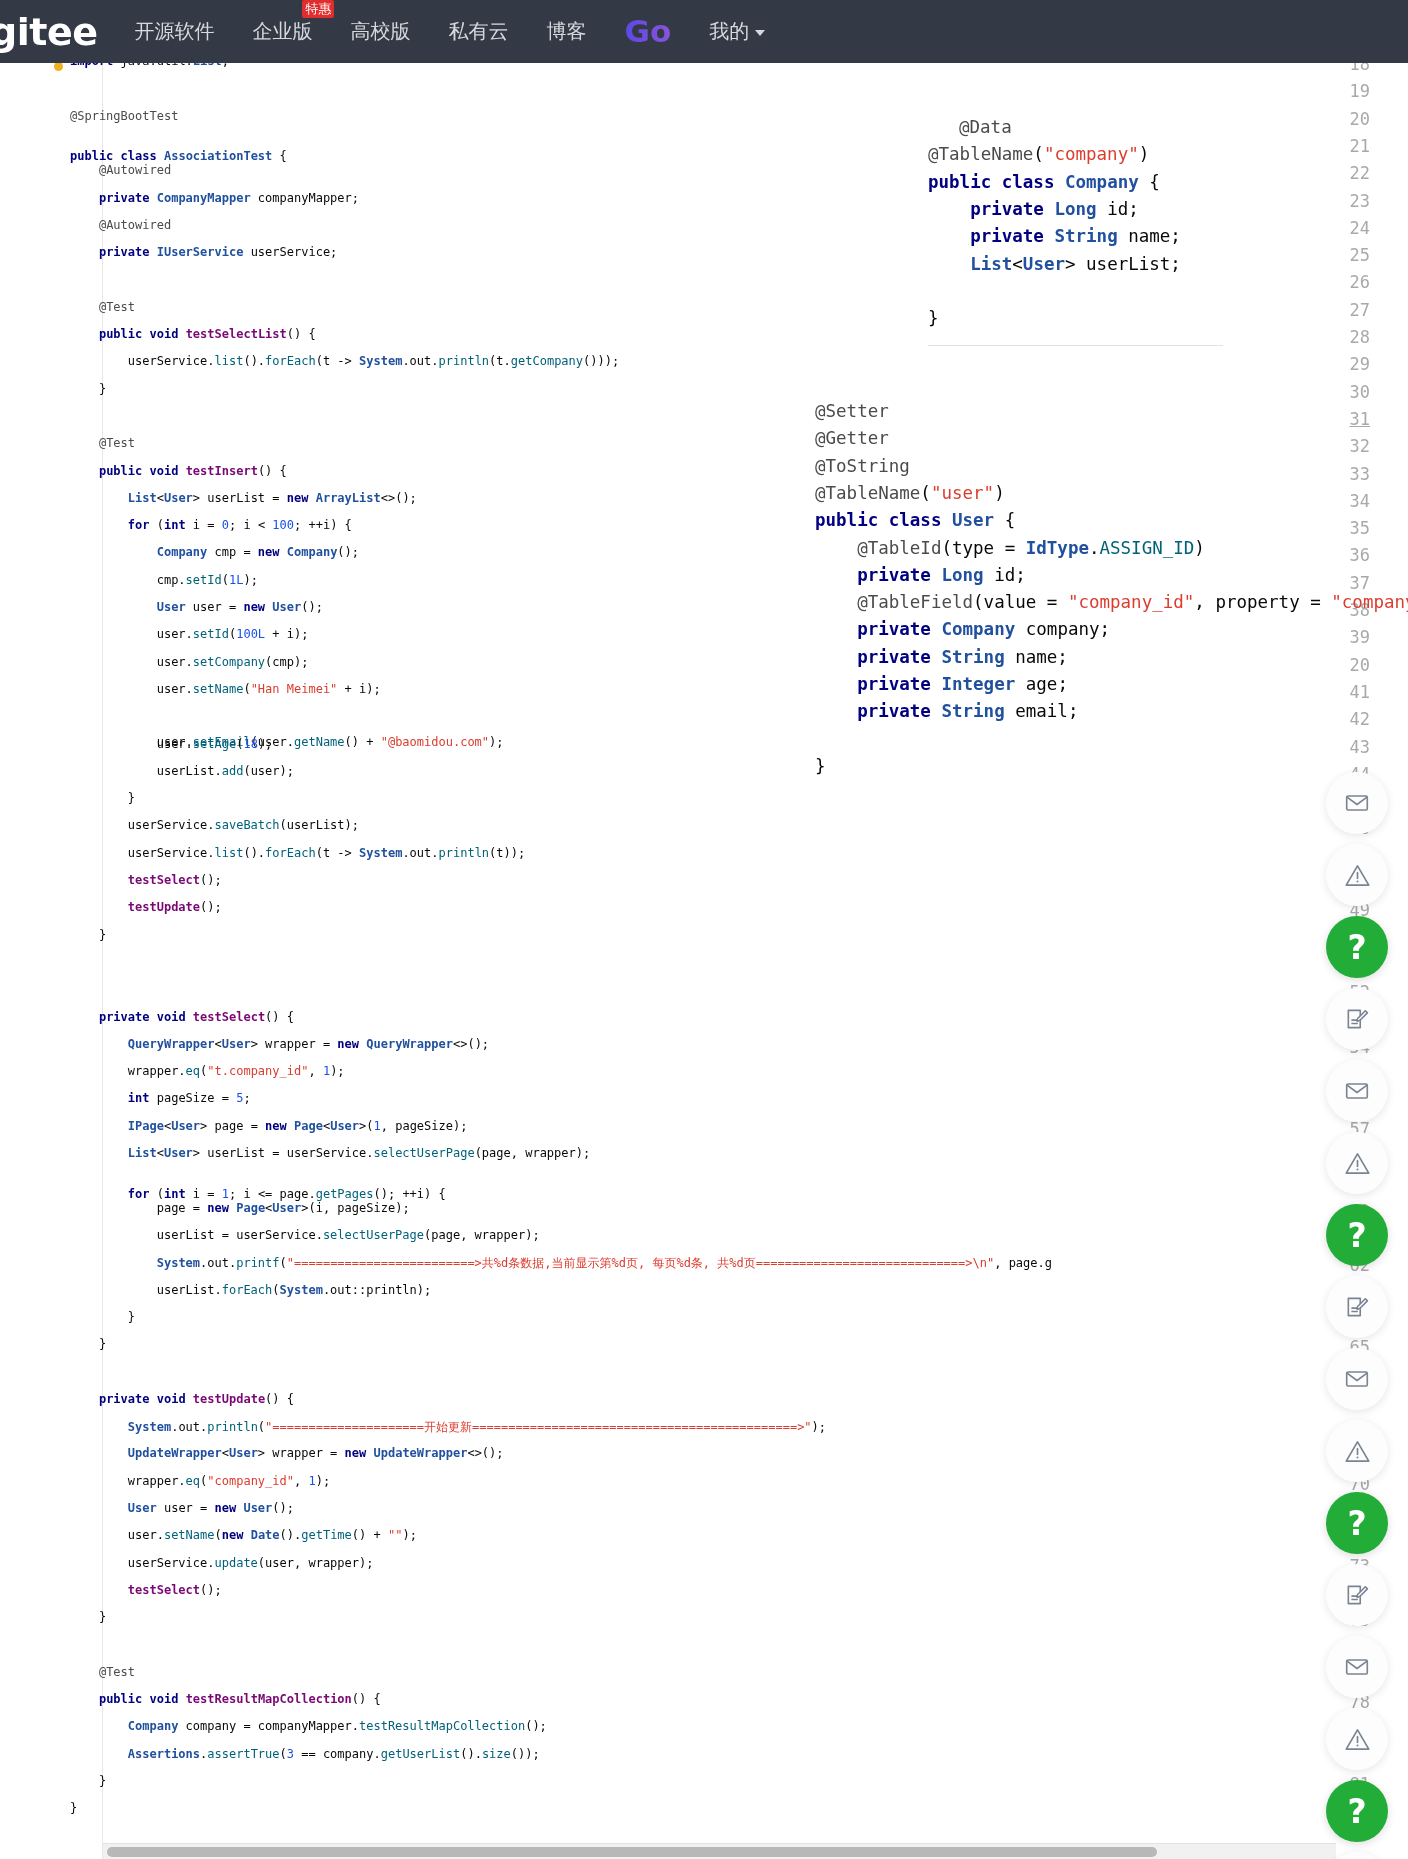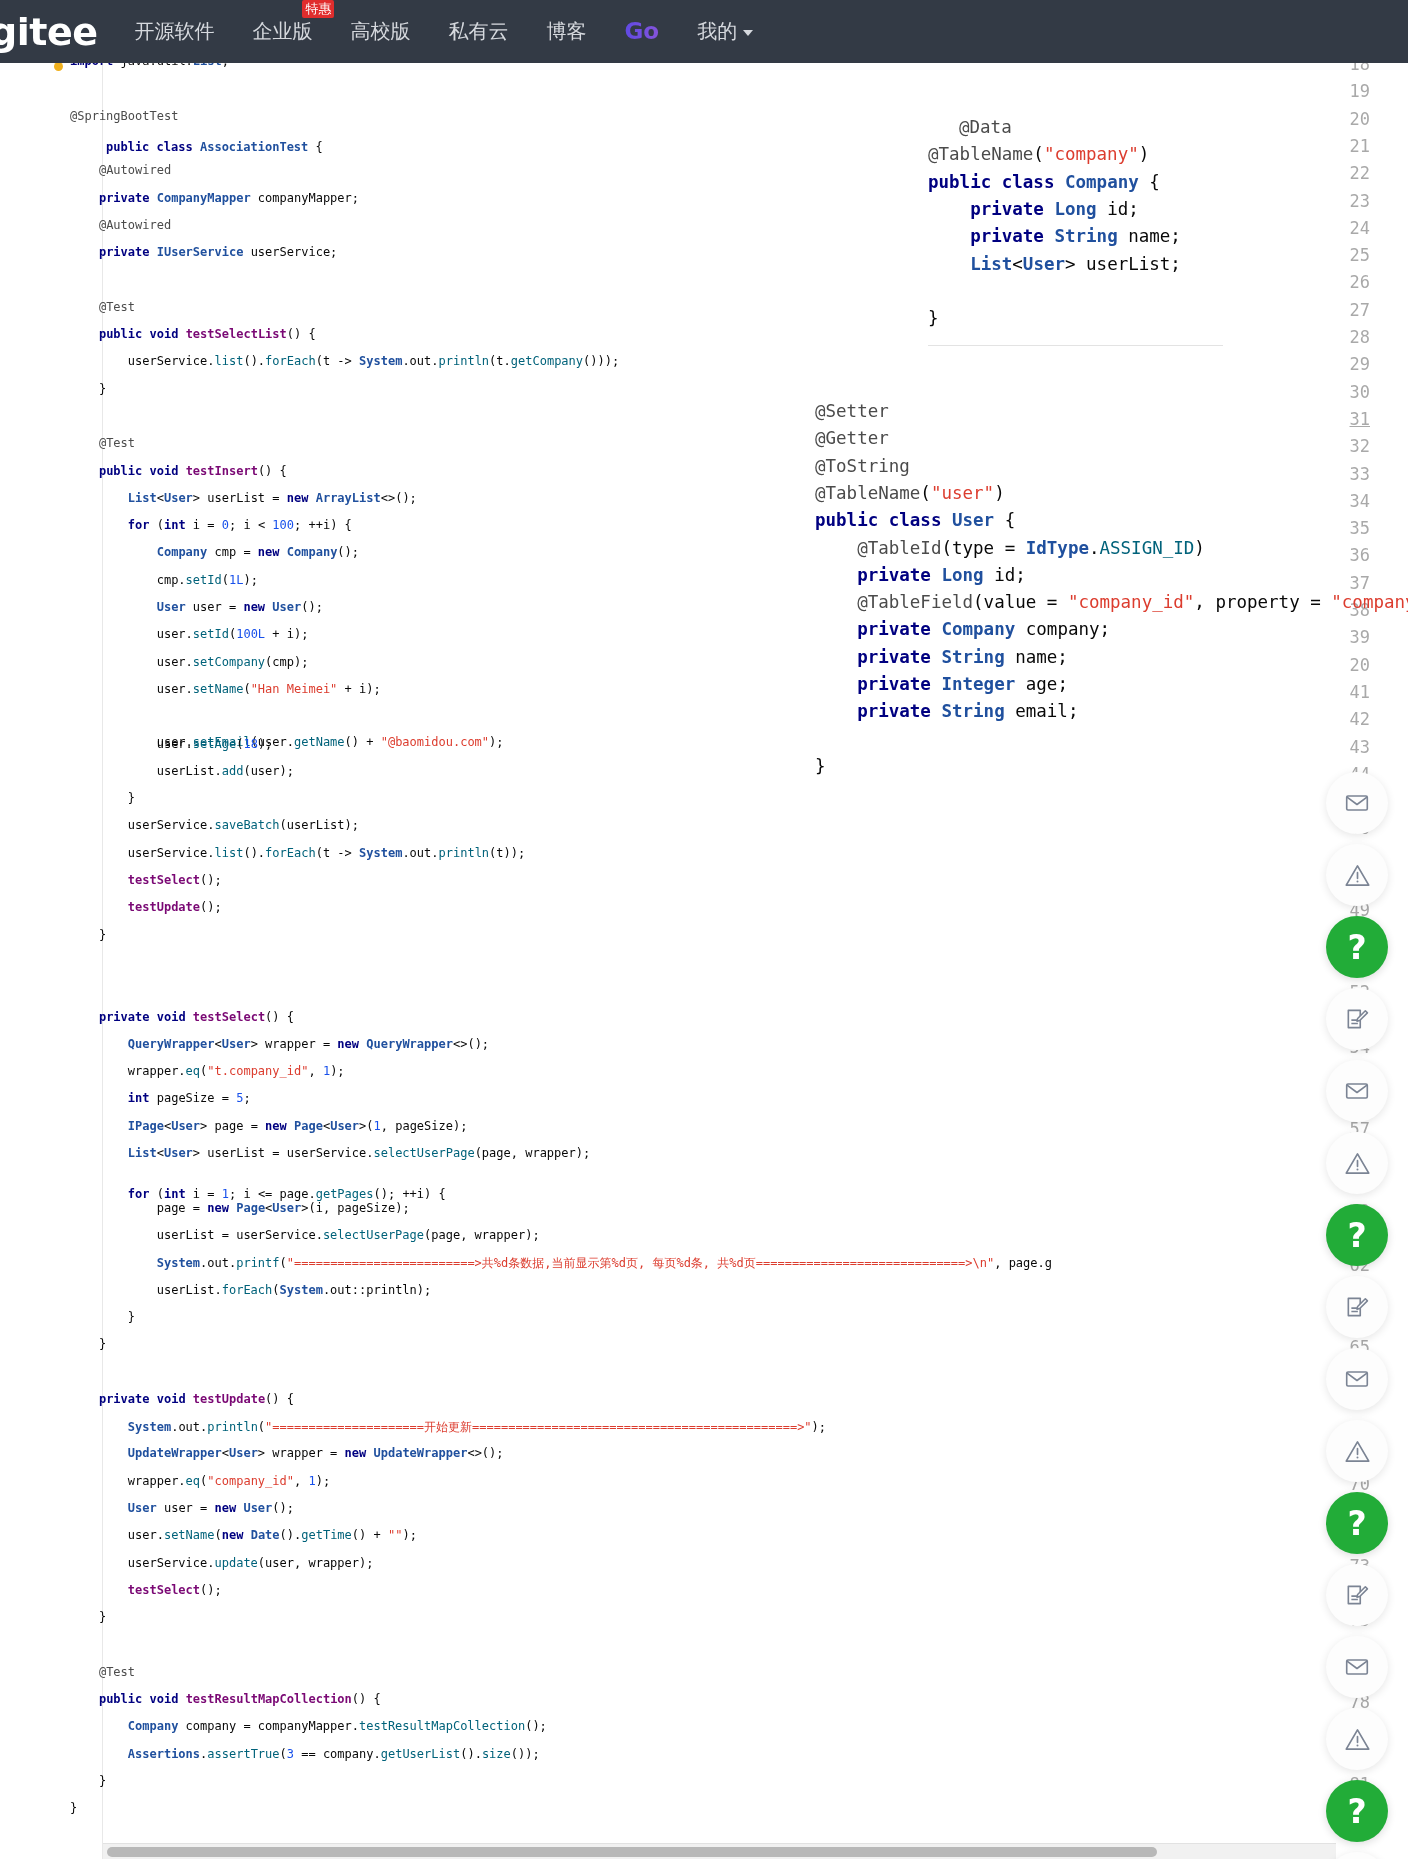--- a/index.html
+++ b/index.html
@@ -32,21 +32,21 @@
     position: relative;
     color: #d6d9de;
     font-size: 20px;
     padding: 0 19px;
     line-height: 63px;
     cursor: pointer;
     white-space: nowrap;
   }
   .nav-link.go {
     font-weight: 700;
-    font-size: 23px;
+    font-size: 31px;
     background: linear-gradient(90deg, #4a43e8 0%, #9a5ad6 100%);
     -webkit-background-clip: text;
     background-clip: text;
     color: transparent;
   }
   .badge-hot {
     position: absolute;
     top: 0px; right: -3px;
     background: #e02d2d;
     color: #fff;
@@ -298,21 +298,21 @@
       <div class="gutter-line" style="top: 1696.6px;">80</div>
       <div class="gutter-line" style="top: 1723.9px;">81</div>
       <div class="gutter-line" style="top: 1751.2px;">82</div>
     </div>
 
   <div class="bp-dot" style="left:54px; top:12px;"></div>
 
   <div id="left-code">
       <div class="codeline" style="top: 4px;"><span class="kw">import</span> java.util.<span class="cls">List</span>;</div>
       <div class="codeline" style="top: 58.6px;"><span class="ann">@SpringBootTest</span></div>
-      <div class="codeline" style="top: 90px; margin-left: 36px;"><span class="kw">public</span> <span class="kw">class</span> <span class="cls">AssociationTest</span> {</div>
+      <div class="codeline" style="top: 99px;"><span class="kw">public</span> <span class="kw">class</span> <span class="cls">AssociationTest</span> {</div>
       <div class="codeline" style="top: 113.2px;">    <span class="ann">@Autowired</span></div>
       <div class="codeline" style="top: 140.5px;">    <span class="kw">private</span> <span class="cls">CompanyMapper</span> companyMapper;</div>
       <div class="codeline" style="top: 167.8px;">    <span class="ann">@Autowired</span></div>
       <div class="codeline" style="top: 195.1px;">    <span class="kw">private</span> <span class="cls">IUserService</span> userService;</div>
       <div class="codeline" style="top: 249.7px;">    <span class="ann">@Test</span></div>
       <div class="codeline" style="top: 277px;">    <span class="kw">public</span> <span class="kw">void</span> <span class="mth">testSelectList</span>() {</div>
       <div class="codeline" style="top: 304.3px;">        userService.<span class="call">list</span>().<span class="call">forEach</span>(t -&gt; <span class="cls">System</span>.out.<span class="call">println</span>(t.<span class="call">getCompany</span>()));</div>
       <div class="codeline" style="top: 331.6px;">    }</div>
       <div class="codeline" style="top: 386.2px;">    <span class="ann">@Test</span></div>
       <div class="codeline" style="top: 413.5px;">    <span class="kw">public</span> <span class="kw">void</span> <span class="mth">testInsert</span>() {</div>

